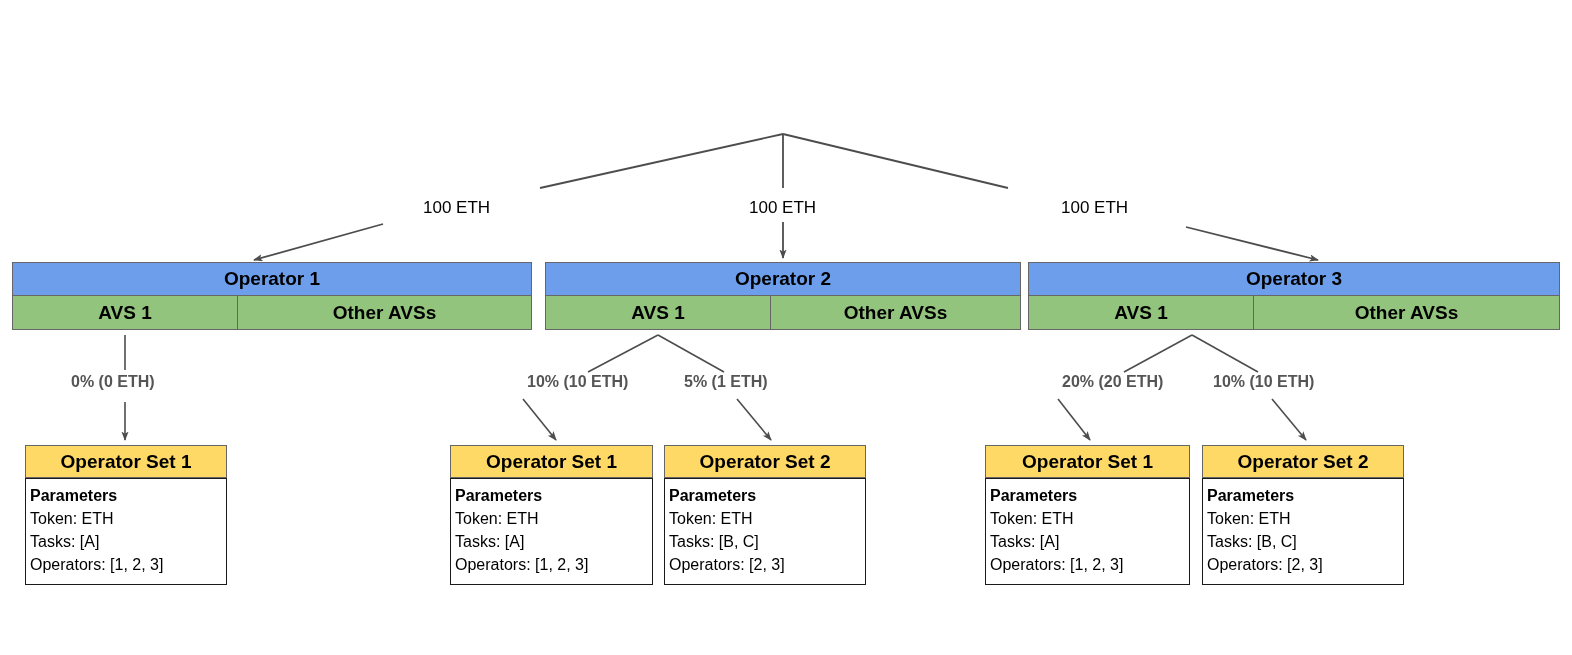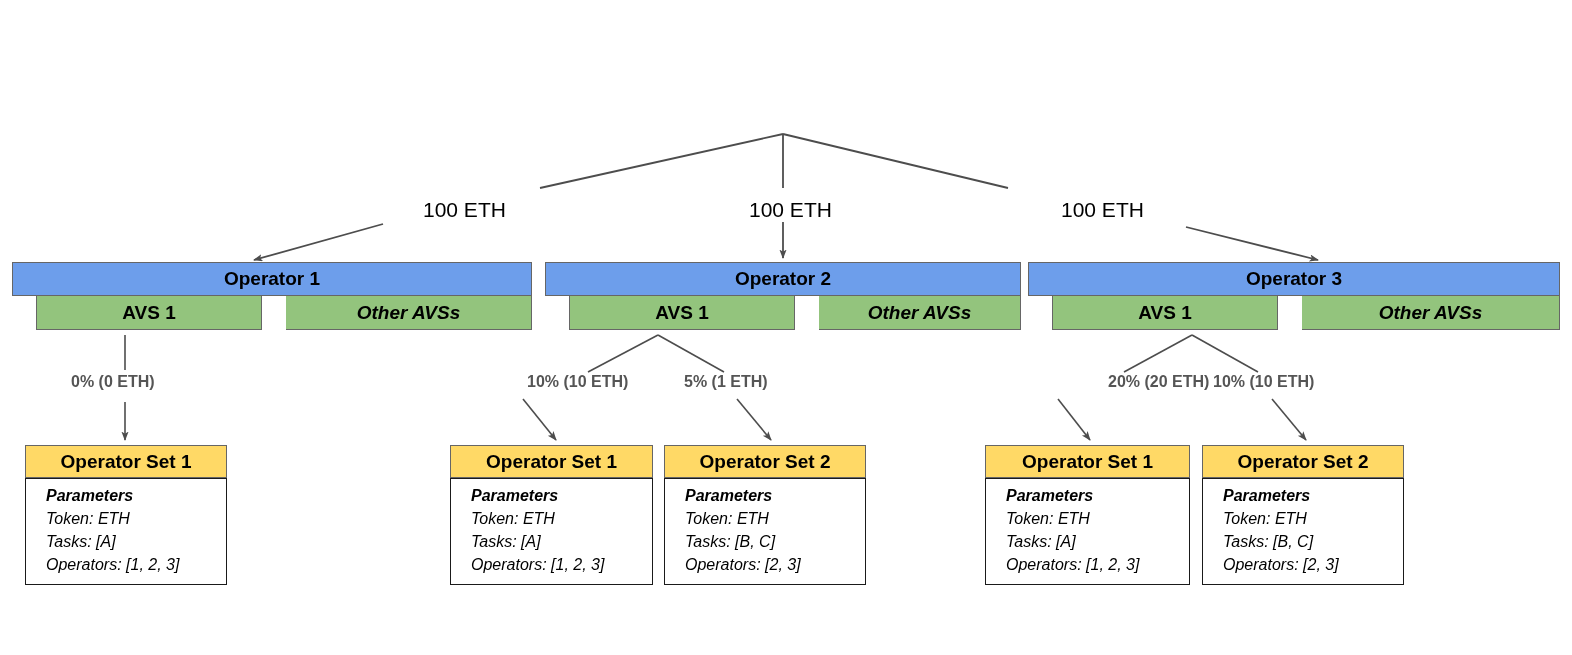--- a/index.html
+++ b/index.html
@@ -82,24 +82,23 @@
     border: 1.5px solid #666666;
     border-top: none;
     box-sizing: border-box;
     height: 34px;
     display: flex;
     align-items: center;
     justify-content: center;
     font-size: 19px;
     font-weight: bold;
     color: #000000;
-    margin-left: 24px;
   }
   .avs-cell.left  { flex: 0 0 auto; border-right: 1.5px solid #666666; }
-  .avs-cell.right { flex: 1 1 auto; border-left: none; font-style: italic; }
+  .avs-cell.right { flex: 1 1 auto; border-left: none; }
 
   
   .opset {
     position: absolute;
     box-sizing: border-box;
   }
   .opset-header {
     background: #ffd966;
     border: 1.5px solid #666666;
     box-sizing: border-box;
@@ -109,39 +108,38 @@
     justify-content: center;
     font-size: 19px;
     font-weight: bold;
     color: #000000;
   }
   .opset-body {
     background: #ffffff;
     border: 1.5px solid #1a1a1a;
     border-top: 1.5px solid #1a1a1a;
     box-sizing: border-box;
-    padding: 6px 8px 7px 20px;
+    padding: 6px 8px 7px 4px;
     font-size: 16px;
     color: #000000;
     line-height: 1.43;
-    font-style: italic;
   }
   .opset-body .param-title {
     font-weight: bold;
     display: block;
   }
   .opset-body .param-line {
     display: block;
     white-space: nowrap;
   }
 
   
   .edge-label {
     position: absolute;
-    font-size: 21px;
+    font-size: 17px;
     color: #000000;
     white-space: nowrap;
     background: #ffffff;
     padding: 0 3px;
   }
   .edge-label.pct {
     font-size: 16px;
     font-weight: bold;
     color: #555555;
   }
@@ -247,21 +245,21 @@
   </div>
 
   <div class="operator" style="left:1028px; top:262px; width:532px;border-radius:31px;">
     <div class="operator-header">Operator 3</div>
     <div class="operator-avs-row">
       <div class="avs-cell left" style="width:226px;">AVS 1</div>
       <div class="avs-cell right">Other AVSs</div>
     </div>
   </div>
 
-  <div class="edge-label pct" style="left:1105px; top:373px;">20% (20 ETH)</div>
+  <div class="edge-label pct" style="left:1059px; top:373px;">20% (20 ETH)</div>
   <div class="edge-label pct" style="left:1210px; top:373px;">10% (10 ETH)</div>
 
   <div class="opset" style="left:985px; top:445px; width:205px;">
     <div class="opset-header">Operator Set 1</div>
     <div class="opset-body">
       <span class="param-title">Parameters</span>
       <span class="param-line">Token: ETH</span>
       <span class="param-line">Tasks: [A]</span>
       <span class="param-line">Operators: [1, 2, 3]</span>
     </div>

